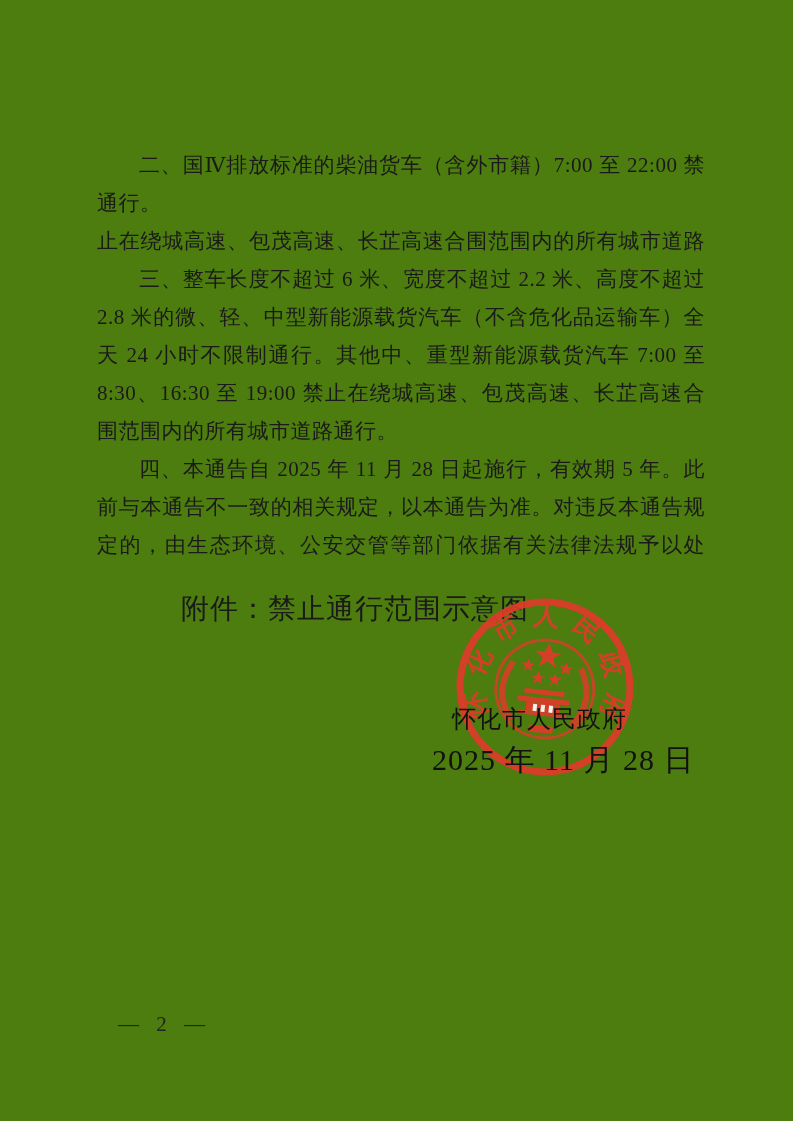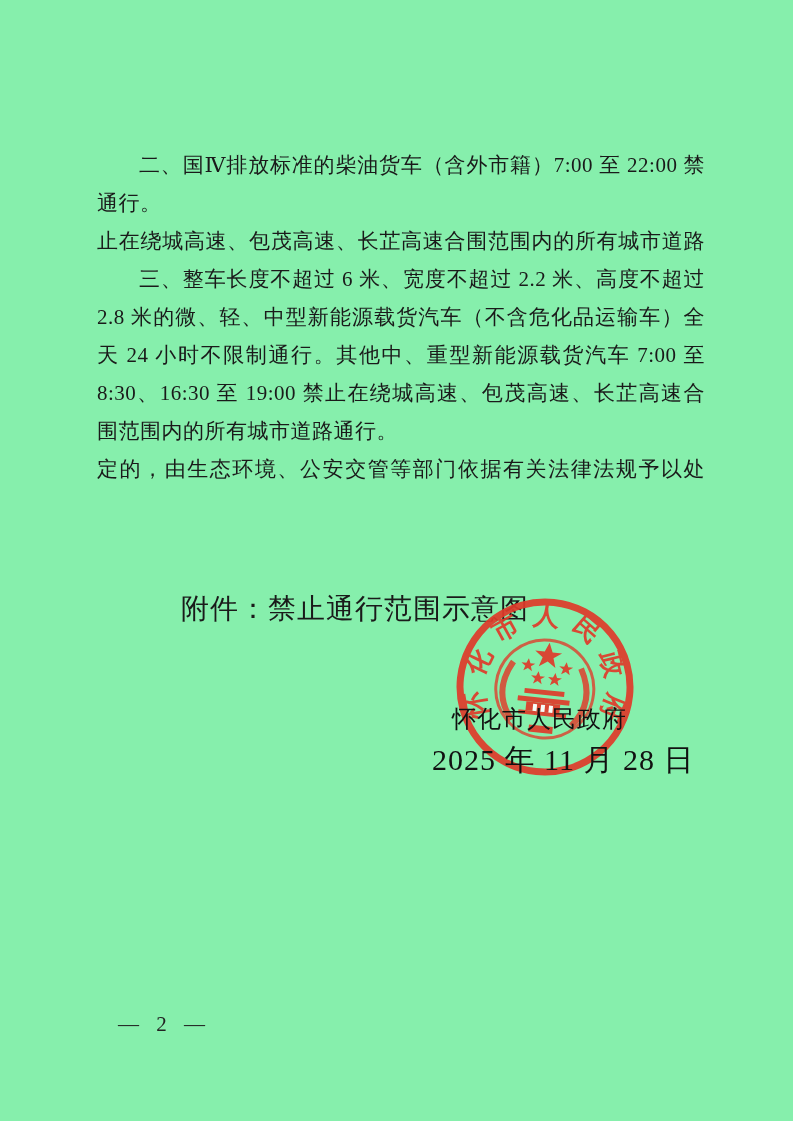--- a/index.html
+++ b/index.html
@@ -1,19 +1,19 @@
 <!DOCTYPE html>
 <html><head>
 <meta charset="utf-8">
 <style>
   html,body{margin:0;padding:0;background:#ffffff;}
   .page{
     position:relative;
     width:793px;height:1121px;
-    background:#86efac;
+    background:#4d7c0f;
     overflow:hidden;
     font-family:"Liberation Serif","DejaVu Serif",serif;
     color:#1a1a1a;
   }
   .body-text{
     position:absolute;
     left:97px;top:146px;
     width:608px;
     font-size:21px;
     line-height:38px;
@@ -76,20 +76,22 @@
     <div class="line indent fill">二、国Ⅳ排放标准的柴油货车（含外市籍）7:00 至 22:00 禁</div>
     <div class="line">通行。</div>
     <div class="line fill">止在绕城高速、包茂高速、长芷高速合围范围内的所有城市道路</div>
 
     <div class="line indent fill">三、整车长度不超过 6 米、宽度不超过 2.2 米、高度不超过</div>
     <div class="line fill">2.8 米的微、轻、中型新能源载货汽车（不含危化品运输车）全</div>
     <div class="line fill">天 24 小时不限制通行。其他中、重型新能源载货汽车 7:00 至</div>
     <div class="line fill">8:30、16:30 至 19:00 禁止在绕城高速、包茂高速、长芷高速合</div>
     <div class="line">围范围内的所有城市道路通行。</div>
 
+    <div class="line indent fill">四、本通告自 2025 年 11 月 28 日起施行，有效期 5 年。此</div>
+    <div class="line fill">前与本通告不一致的相关规定，以本通告为准。对违反本通告规</div>
     <div class="line fill">定的，由生态环境、公安交管等部门依据有关法律法规予以处理。</div>
   </div>
 
   <div class="attachment">附件：禁止通行范围示意图</div>
 
   <div class="seal-wrap">
     <svg width="190" height="190" viewBox="0 0 190 190">
 
       <circle cx="95" cy="95" r="85" fill="none" stroke="#e03a2a" stroke-width="7"></circle>
 

